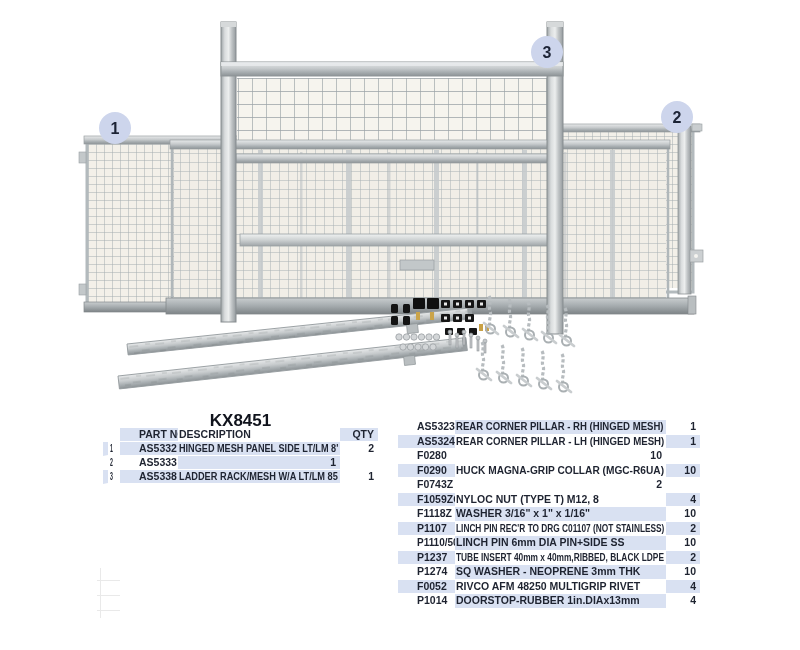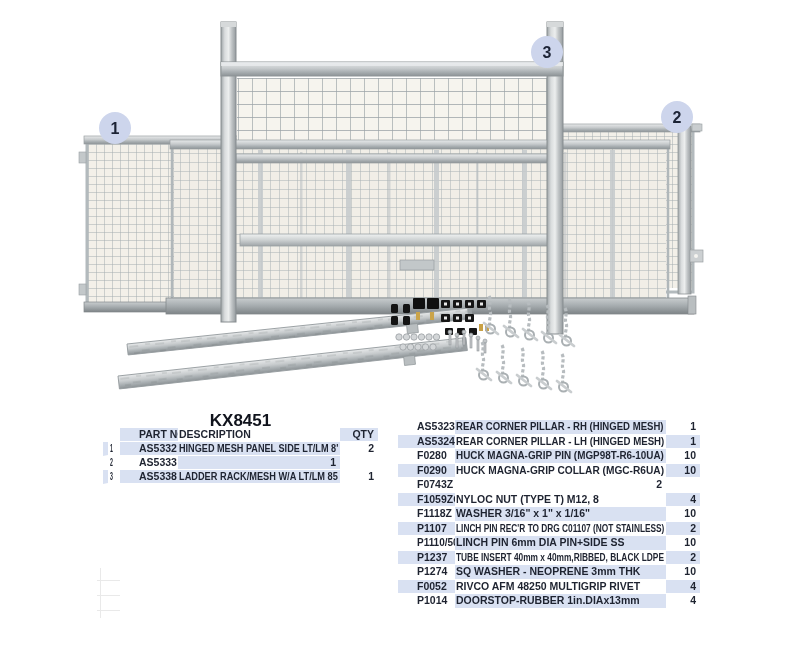--- a/index.html
+++ b/index.html
@@ -278,21 +278,20 @@
           <div class="cell c-desc blue"><span class="fit" style="transform: scaleX(0.912281);">REAR CORNER PILLAR - RH (HINGED MESH)</span></div>
           <div class="cell c-qty"><span class="fit">1</span></div>
         </div>
         <div class="t-row">
           <div class="cell c-part blue"><span class="fit">AS5324</span></div>
           <div class="cell c-desc"><span class="fit" style="transform: scaleX(0.920354);">REAR CORNER PILLAR - LH (HINGED MESH)</span></div>
           <div class="cell c-qty blue"><span class="fit">1</span></div>
         </div>
         <div class="t-row">
           <div class="cell c-part"><span class="fit">F0280</span></div>
-          <div class="cell c-desc blue"><span class="fit" style="transform: scaleX(0.941176);">HUCK MAGNA-GRIP PIN (MGP98T-R6-10UA)</span></div>
           <div class="cell c-qty"><span class="fit">10</span></div>
         </div>
         <div class="t-row">
           <div class="cell c-part blue"><span class="fit">F0290</span></div>
           <div class="cell c-desc"><span class="fit" style="transform: scaleX(0.967442);">HUCK MAGNA-GRIP COLLAR (MGC-R6UA)</span></div>
           <div class="cell c-qty blue"><span class="fit">10</span></div>
         </div>
         <div class="t-row">
           <div class="cell c-part"><span class="fit">F0743Z</span></div>
           <div class="cell c-qty"><span class="fit">2</span></div>

